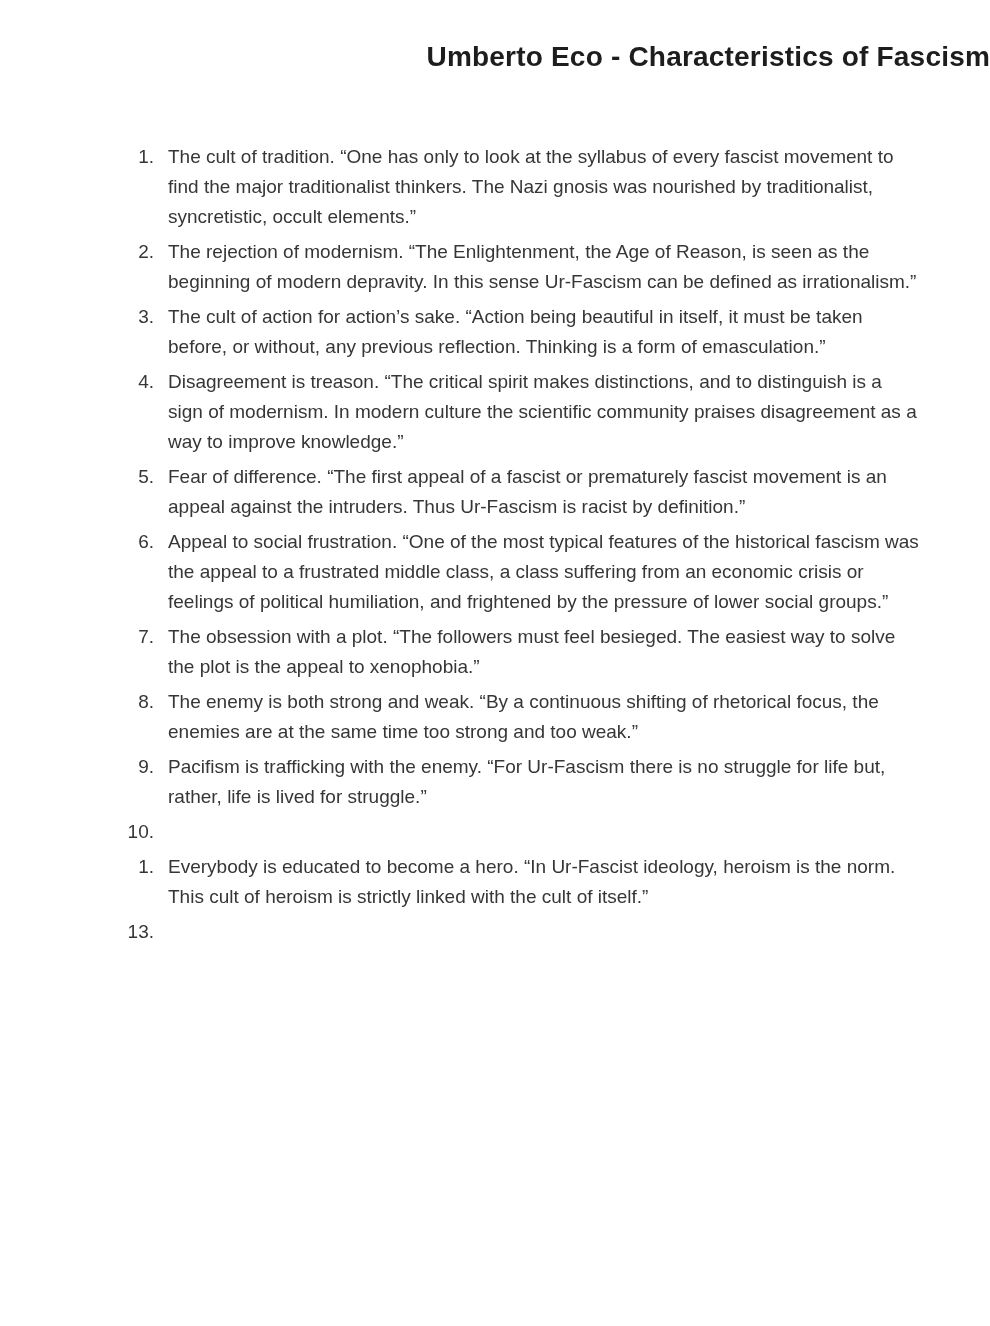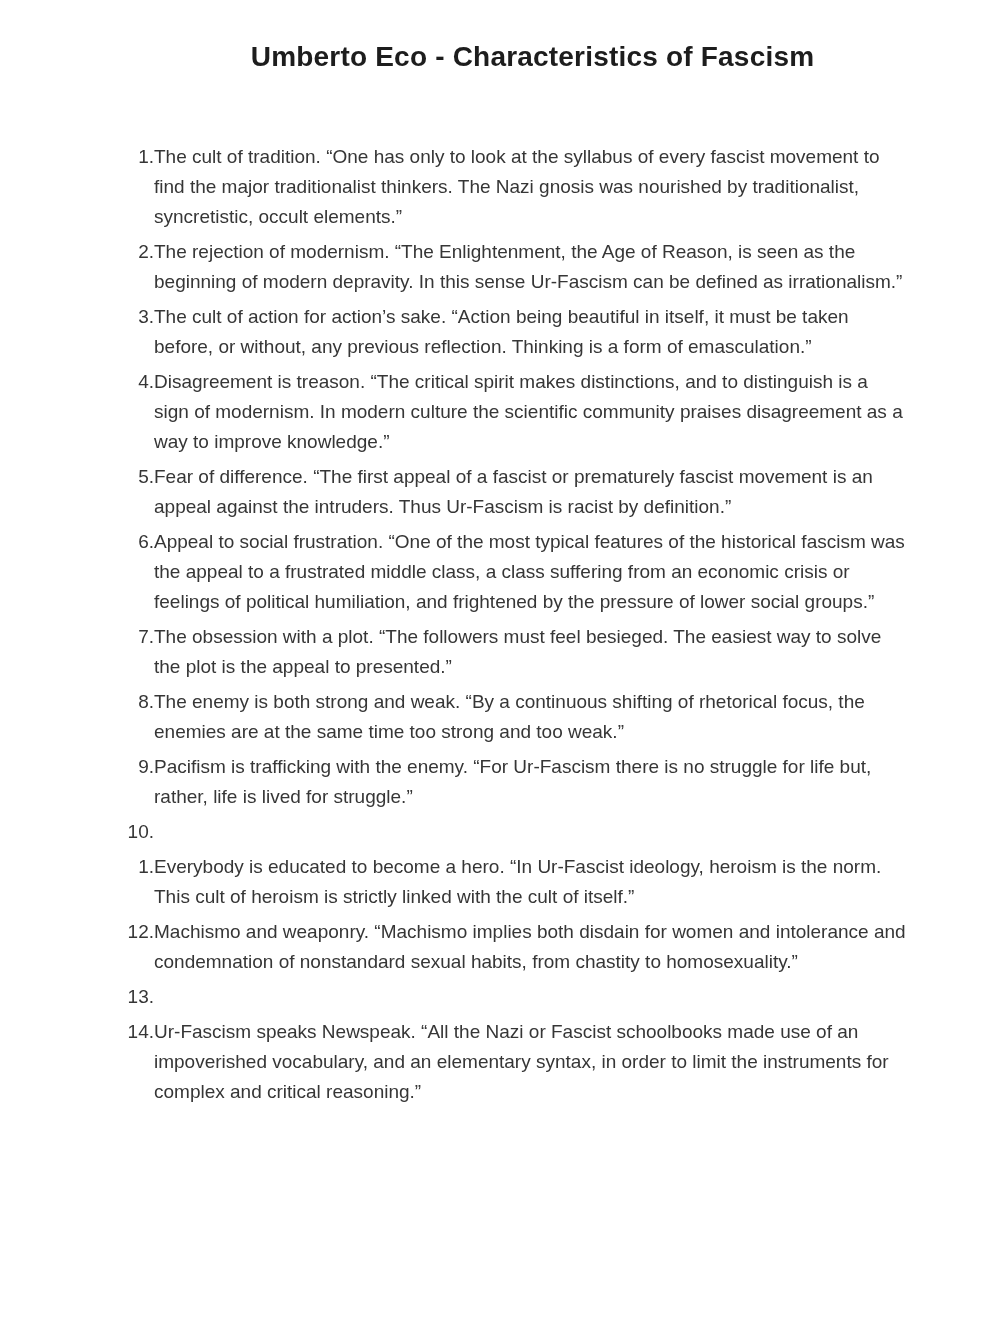--- a/index.html
+++ b/index.html
@@ -10,21 +10,21 @@
   .page {
     position: relative;
     width: 990px;
     height: 1326px;
     background: #ffffff;
     overflow: hidden;
     font-family: "Liberation Sans", sans-serif;
   }
   .doc-title {
     margin: 40px 0 0 75px;
-    text-align: center;
+    text-align: right;
     font-size: 28px;
     line-height: 34px;
     font-weight: 700;
     color: #1d1d1d;
     letter-spacing: 0.2px;
   }
   .list {
     margin-top: 68px;
     padding-left: 122px;
   }
@@ -34,20 +34,21 @@
     color: #363636;
     font-size: 19px;
     line-height: 30px;
   }
   .item .num {
     flex: 0 0 32px;
     width: 32px;
     text-align: right;
   }
   .item .txt {
+    margin-left: 14px;
     width: 752px;
   }
 </style>
 </head>
 <body>
 
 <div class="page">
   <h1 class="doc-title">Umberto Eco - Characteristics of Fascism</h1>
 
   <div class="list">
@@ -70,42 +71,34 @@
     <div class="item">
       <span class="num">5.</span>
       <div class="txt">Fear of difference. “The first appeal of a fascist or prematurely fascist movement is an appeal against the intruders. Thus Ur-Fascism is racist by definition.”</div>
     </div>
     <div class="item">
       <span class="num">6.</span>
       <div class="txt">Appeal to social frustration. “One of the most typical features of the historical fascism was the appeal to a frustrated middle class, a class suffering from an economic crisis or feelings of political humiliation, and frightened by the pressure of lower social groups.”</div>
     </div>
     <div class="item">
       <span class="num">7.</span>
-      <div class="txt">The obsession with a plot. “The followers must feel besieged. The easiest way to solve the plot is the appeal to presented.”</div>
+      <div class="txt">The obsession with a plot. “The followers must feel besieged. The easiest way to solve the plot is the appeal to xenophobia.”</div>
     </div>
     <div class="item">
       <span class="num">8.</span>
       <div class="txt">The enemy is both strong and weak. “By a continuous shifting of rhetorical focus, the enemies are at the same time too strong and too weak.”</div>
     </div>
     <div class="item">
       <span class="num">9.</span>
       <div class="txt">Pacifism is trafficking with the enemy. “For Ur-Fascism there is no struggle for life but, rather, life is lived for struggle.”</div>
     </div>
     <div class="item">
       <span class="num">10.</span>
     </div>
     <div class="item">
       <span class="num">1.</span>
       <div class="txt">Everybody is educated to become a hero. “In Ur-Fascist ideology, heroism is the norm. This cult of heroism is strictly linked with the cult of itself.”</div>
     </div>
     <div class="item">
-      <span class="num">12.</span>
-      <div class="txt">Machismo and weaponry. “Machismo implies both disdain for women and intolerance and condemnation of nonstandard sexual habits, from chastity to homosexuality.”</div>
-    </div>
-    <div class="item">
       <span class="num">13.</span>
-    </div>
-    <div class="item">
-      <span class="num">14.</span>
-      <div class="txt">Ur-Fascism speaks Newspeak. “All the Nazi or Fascist schoolbooks made use of an impoverished vocabulary, and an elementary syntax, in order to limit the instruments for complex and critical reasoning.”</div>
     </div>
   </div>
 </div>
 
 </body></html>

